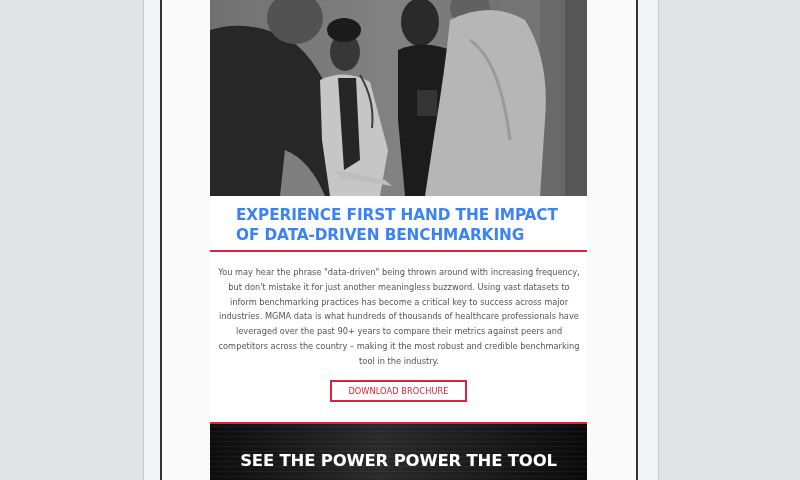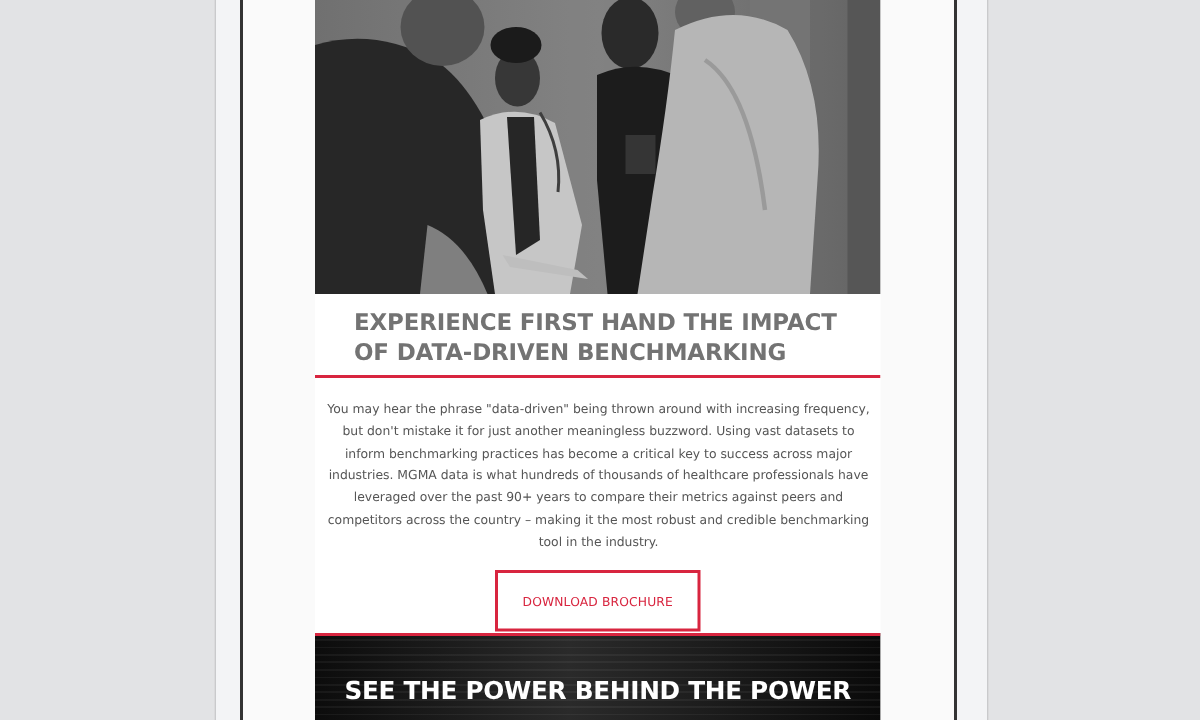--- a/index.html
+++ b/index.html
@@ -29,29 +29,29 @@
   }
   .hero-photo svg { display: block; }
   .headline-block {
     position: absolute; left: 0; top: 196px; width: 377px; height: 54px;
     border-bottom: 2px solid #d8253f;
   }
   .headline {
     position: absolute; left: 26px; top: 9px; width: 345px;
     font-family: "DejaVu Sans", sans-serif;
     font-weight: bold; font-size: 15.3px; line-height: 20px;
-    color: #737373; letter-spacing: -0.1px; margin: 0;
+    color: #3b82f6; letter-spacing: -0.1px; margin: 0;
   }
   .body-copy {
     position: absolute; left: 6px; top: 265px; width: 366px;
     font-family: "DejaVu Sans", sans-serif;
     font-size: 8.25px; line-height: 14.8px; color: #555555; margin: 0; text-align: center;
   }
   .download-btn {
-    position: absolute; left: 120px; top: 380px; width: 137px; height: 41px;
+    position: absolute; left: 120px; top: 380px; width: 137px; height: 22px;
     box-sizing: border-box;
     border: 2px solid #d8253f; background: #ffffff;
     color: #d8253f; font-family: "DejaVu Sans", sans-serif;
     font-size: 8.2px; font-weight: normal; letter-spacing: 0.1px;
     display: flex; align-items: center; justify-content: center;
     cursor: pointer;
   }
   .power-section {
     position: absolute; left: 0; top: 422px; width: 377px; height: 58px;
     border-top: 2px solid #d8253f;
@@ -116,16 +116,16 @@
   <section class="headline-block">
     <h1 class="headline">EXPERIENCE FIRST HAND THE IMPACT OF DATA-DRIVEN BENCHMARKING</h1>
   </section>
 
   <p class="body-copy">You may hear the phrase "data-driven" being thrown around with increasing frequency, but don't mistake it for just another meaningless buzzword. Using vast datasets to inform benchmarking practices has become a critical key to success across major industries. MGMA data is what hundreds of thousands of healthcare professionals have leveraged over the past 90+ years to compare their metrics against peers and competitors across the country – making it the most robust and credible benchmarking tool in the industry.</p>
 
   <a class="download-btn">DOWNLOAD BROCHURE</a>
 
   <section class="power-section">
     <div class="bg-lines"></div>
-    <h2 class="power-title">SEE THE POWER BEHIND THE POWER</h2>
+    <h2 class="power-title">SEE THE POWER POWER THE TOOL</h2>
   </section>
 
 </main>
 
 </body></html>

